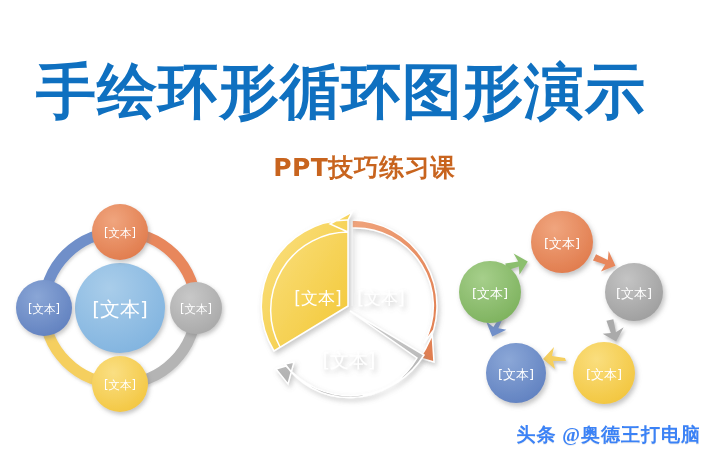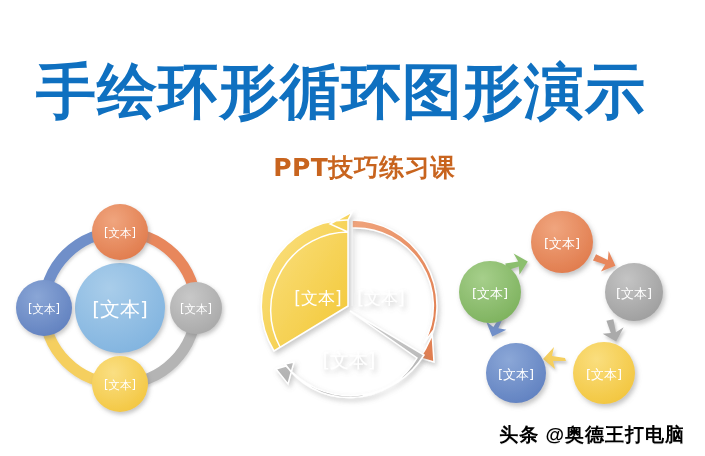--- a/index.html
+++ b/index.html
@@ -72,28 +72,28 @@
   }
   .lbl-sm  { font-size: 11.5px; }
   .lbl-md  { font-size: 13px; }
   .lbl-lg  { font-size: 20px; }
   .lbl-pie { font-size: 17px; }
   .lbl-pie-big { font-size: 19px; }
 
   
   #watermark {
     position: absolute;
-    right: 20px;
+    right: 4px;
     bottom: 8px;
     font-size: 19px;
     font-weight: bold;
-    color: #000000;
+    color: #3b82f6;
     letter-spacing: 1px;
     white-space: nowrap;
-    font-family: Liberation Sans, sans-serif;
+    font-family: Liberation Serif, serif;
     text-shadow: 0 1px 0 #efefef;
   }
 </style>
 </head>
 <body>
 
 <div id="header">
   <div id="main-title">手绘环形循环图形演示</div>
   <div id="subtitle">PPT技巧练习课</div>
 </div>

